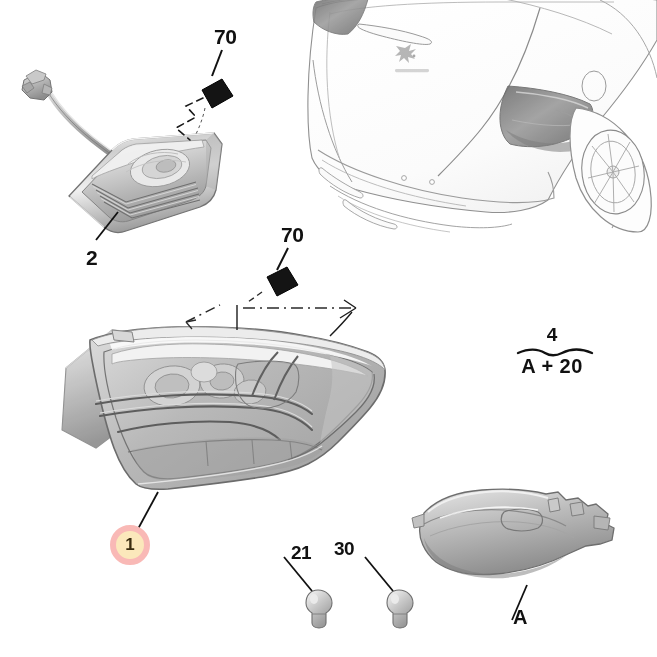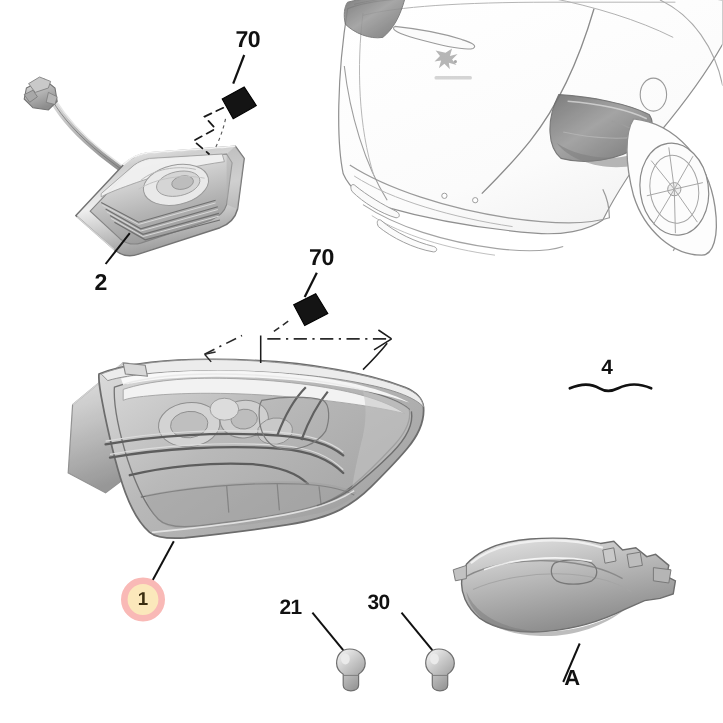--- a/index.html
+++ b/index.html
@@ -26,21 +26,21 @@
     position: absolute;
     font-family: "Liberation Sans", sans-serif;
     font-weight: bold;
     color: #111111;
     letter-spacing: -0.5px;
     white-space: nowrap;
     user-select: none;
   }
   .lbl-70 { font-size: 21px; }
   .lbl-2  { font-size: 21px; }
-  .lbl-21 { font-size: 19px; }
+  .lbl-21 { font-size: 19px; margin-left: 37px; }
   .lbl-20 { font-size: 19px; }
   .lbl-A  { font-size: 20px; }
   .frac {
     position: absolute;
     text-align: center;
     font-family: "Liberation Sans", sans-serif;
     font-weight: bold;
     color: #111111;
     user-select: none;
   }
@@ -437,15 +437,16 @@
 
   <div class="lbl lbl-A" style="left:513px; top:606px;">A</div>
 
   <div class="callout" style="left:110px; top:525px;">
     <span>1</span>
   </div>
 
   <div class="frac" style="left:492px; top:325px; width:120px;">
     <div class="num">4</div>
     <div class="bar"></div>
+    <div class="den">A + 20</div>
   </div>
 
 </div>
 
 </body></html>

